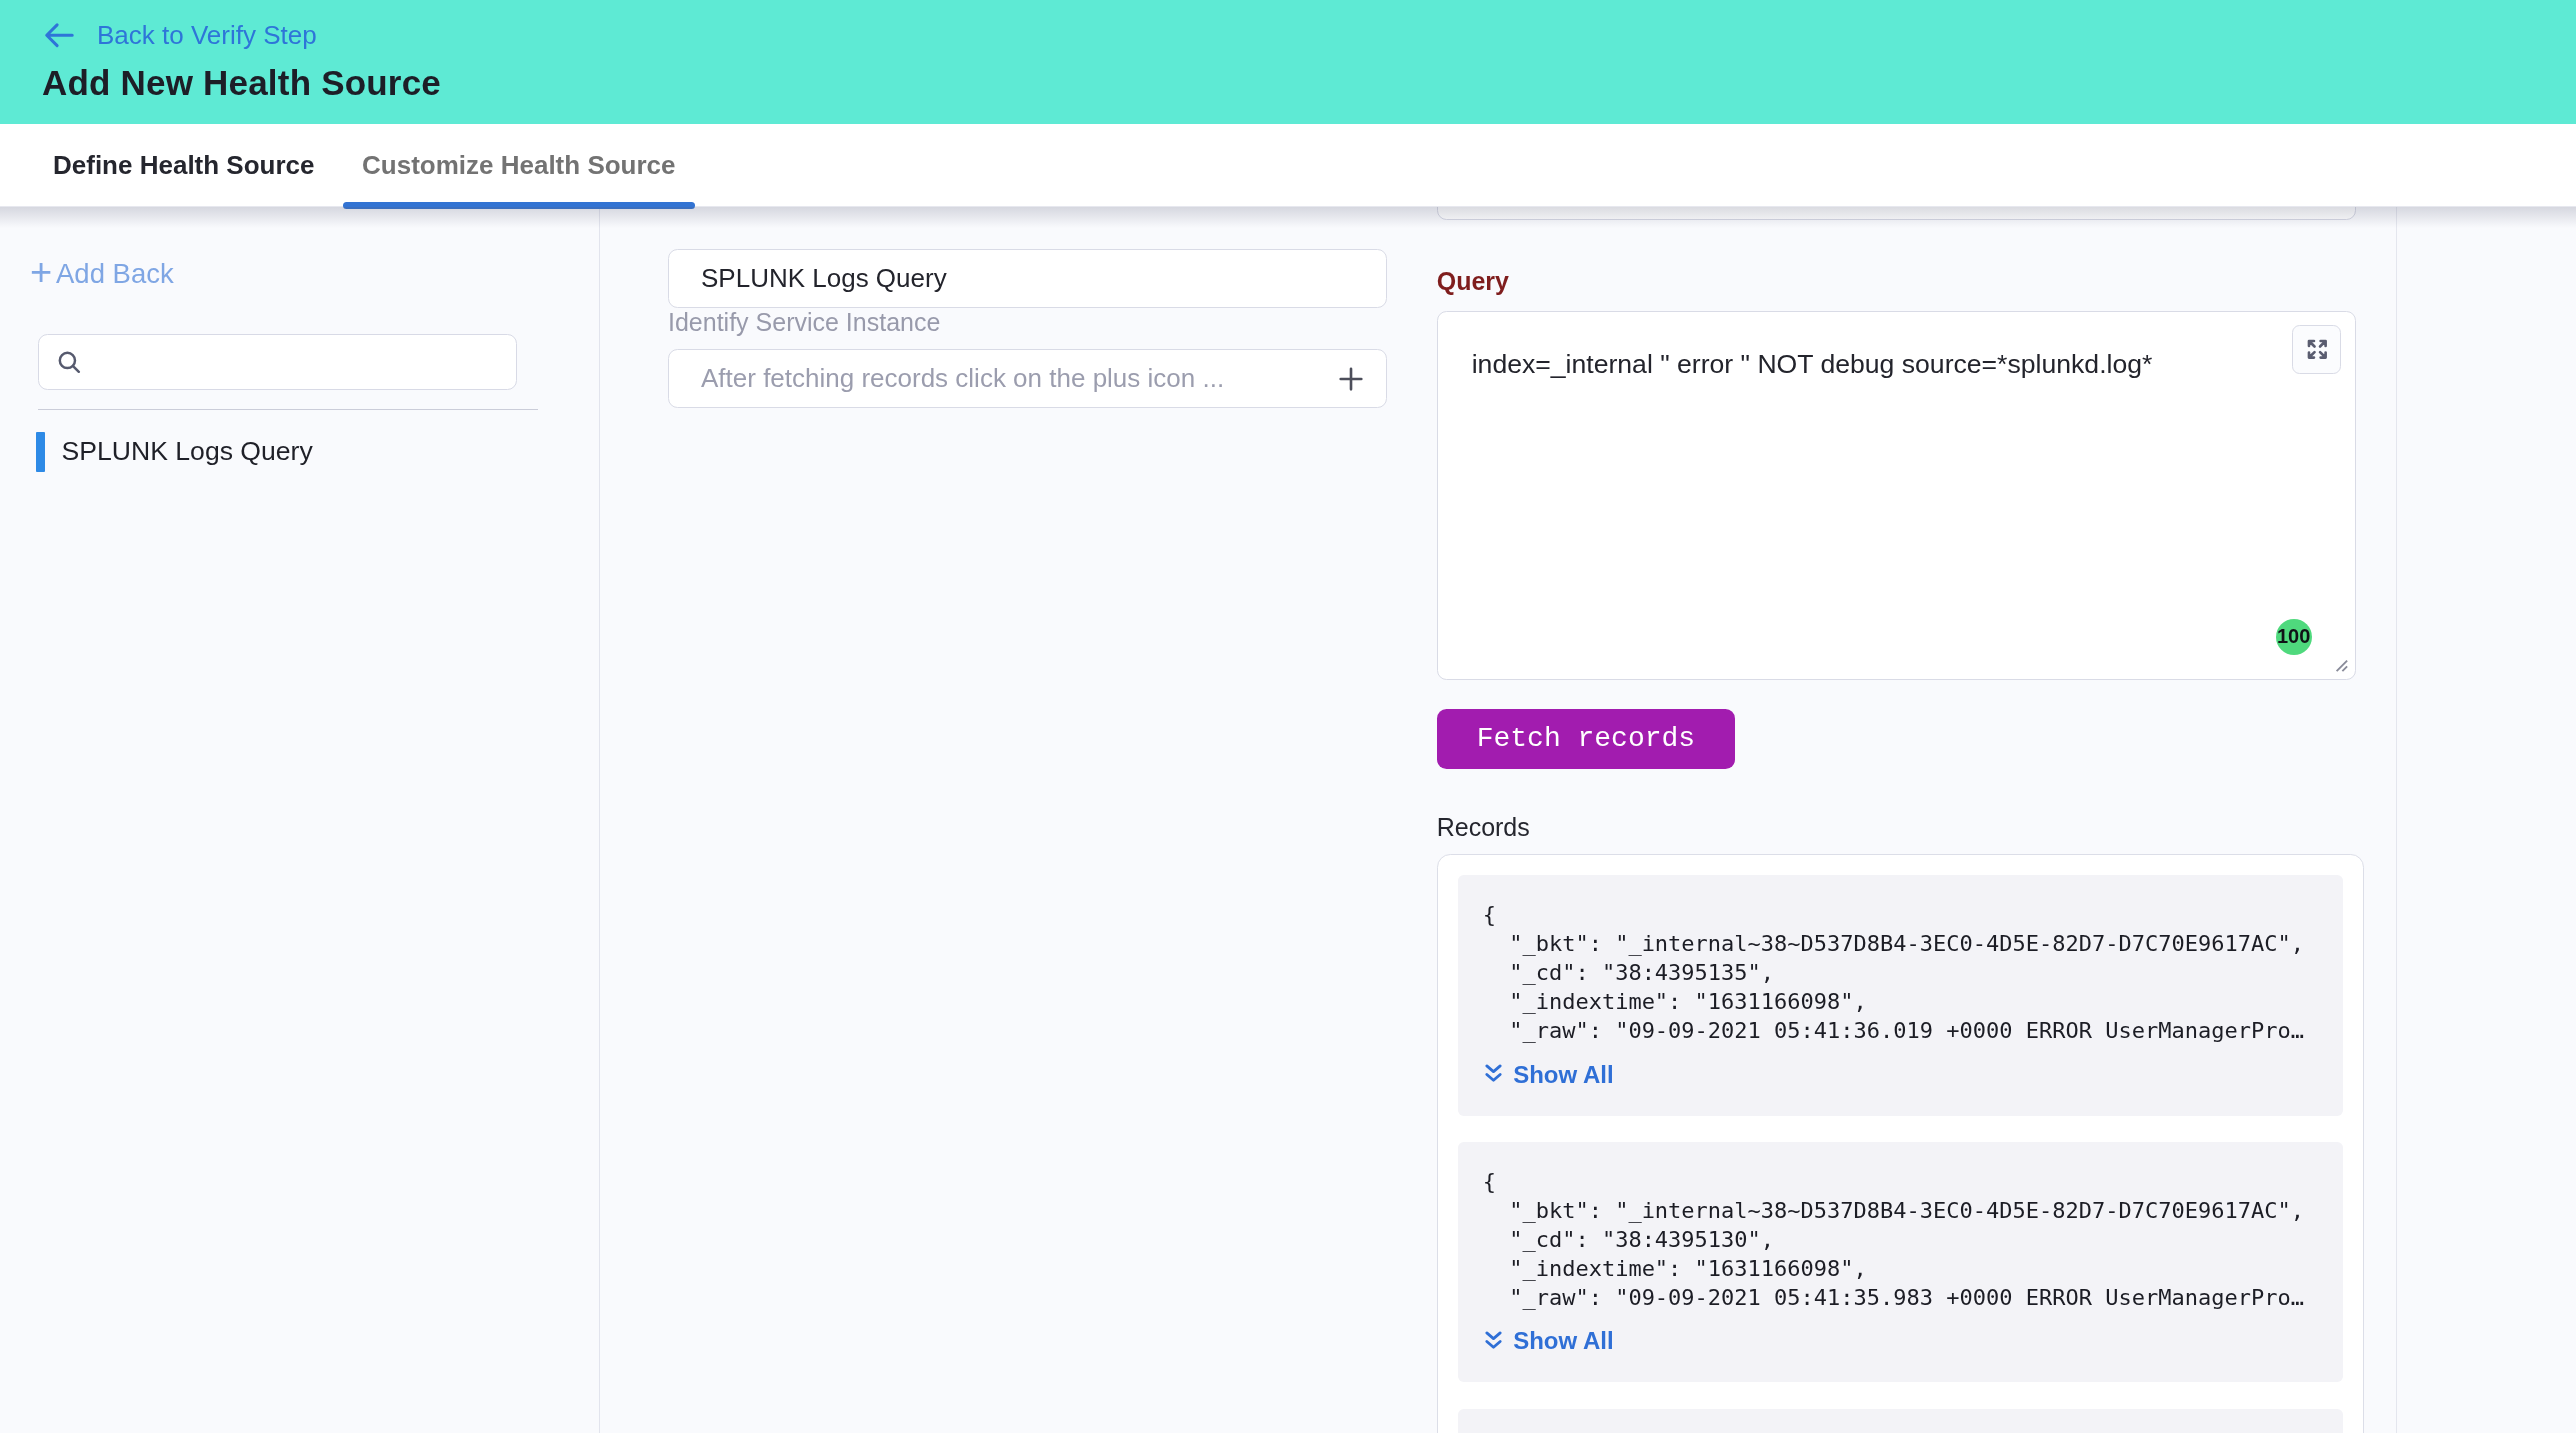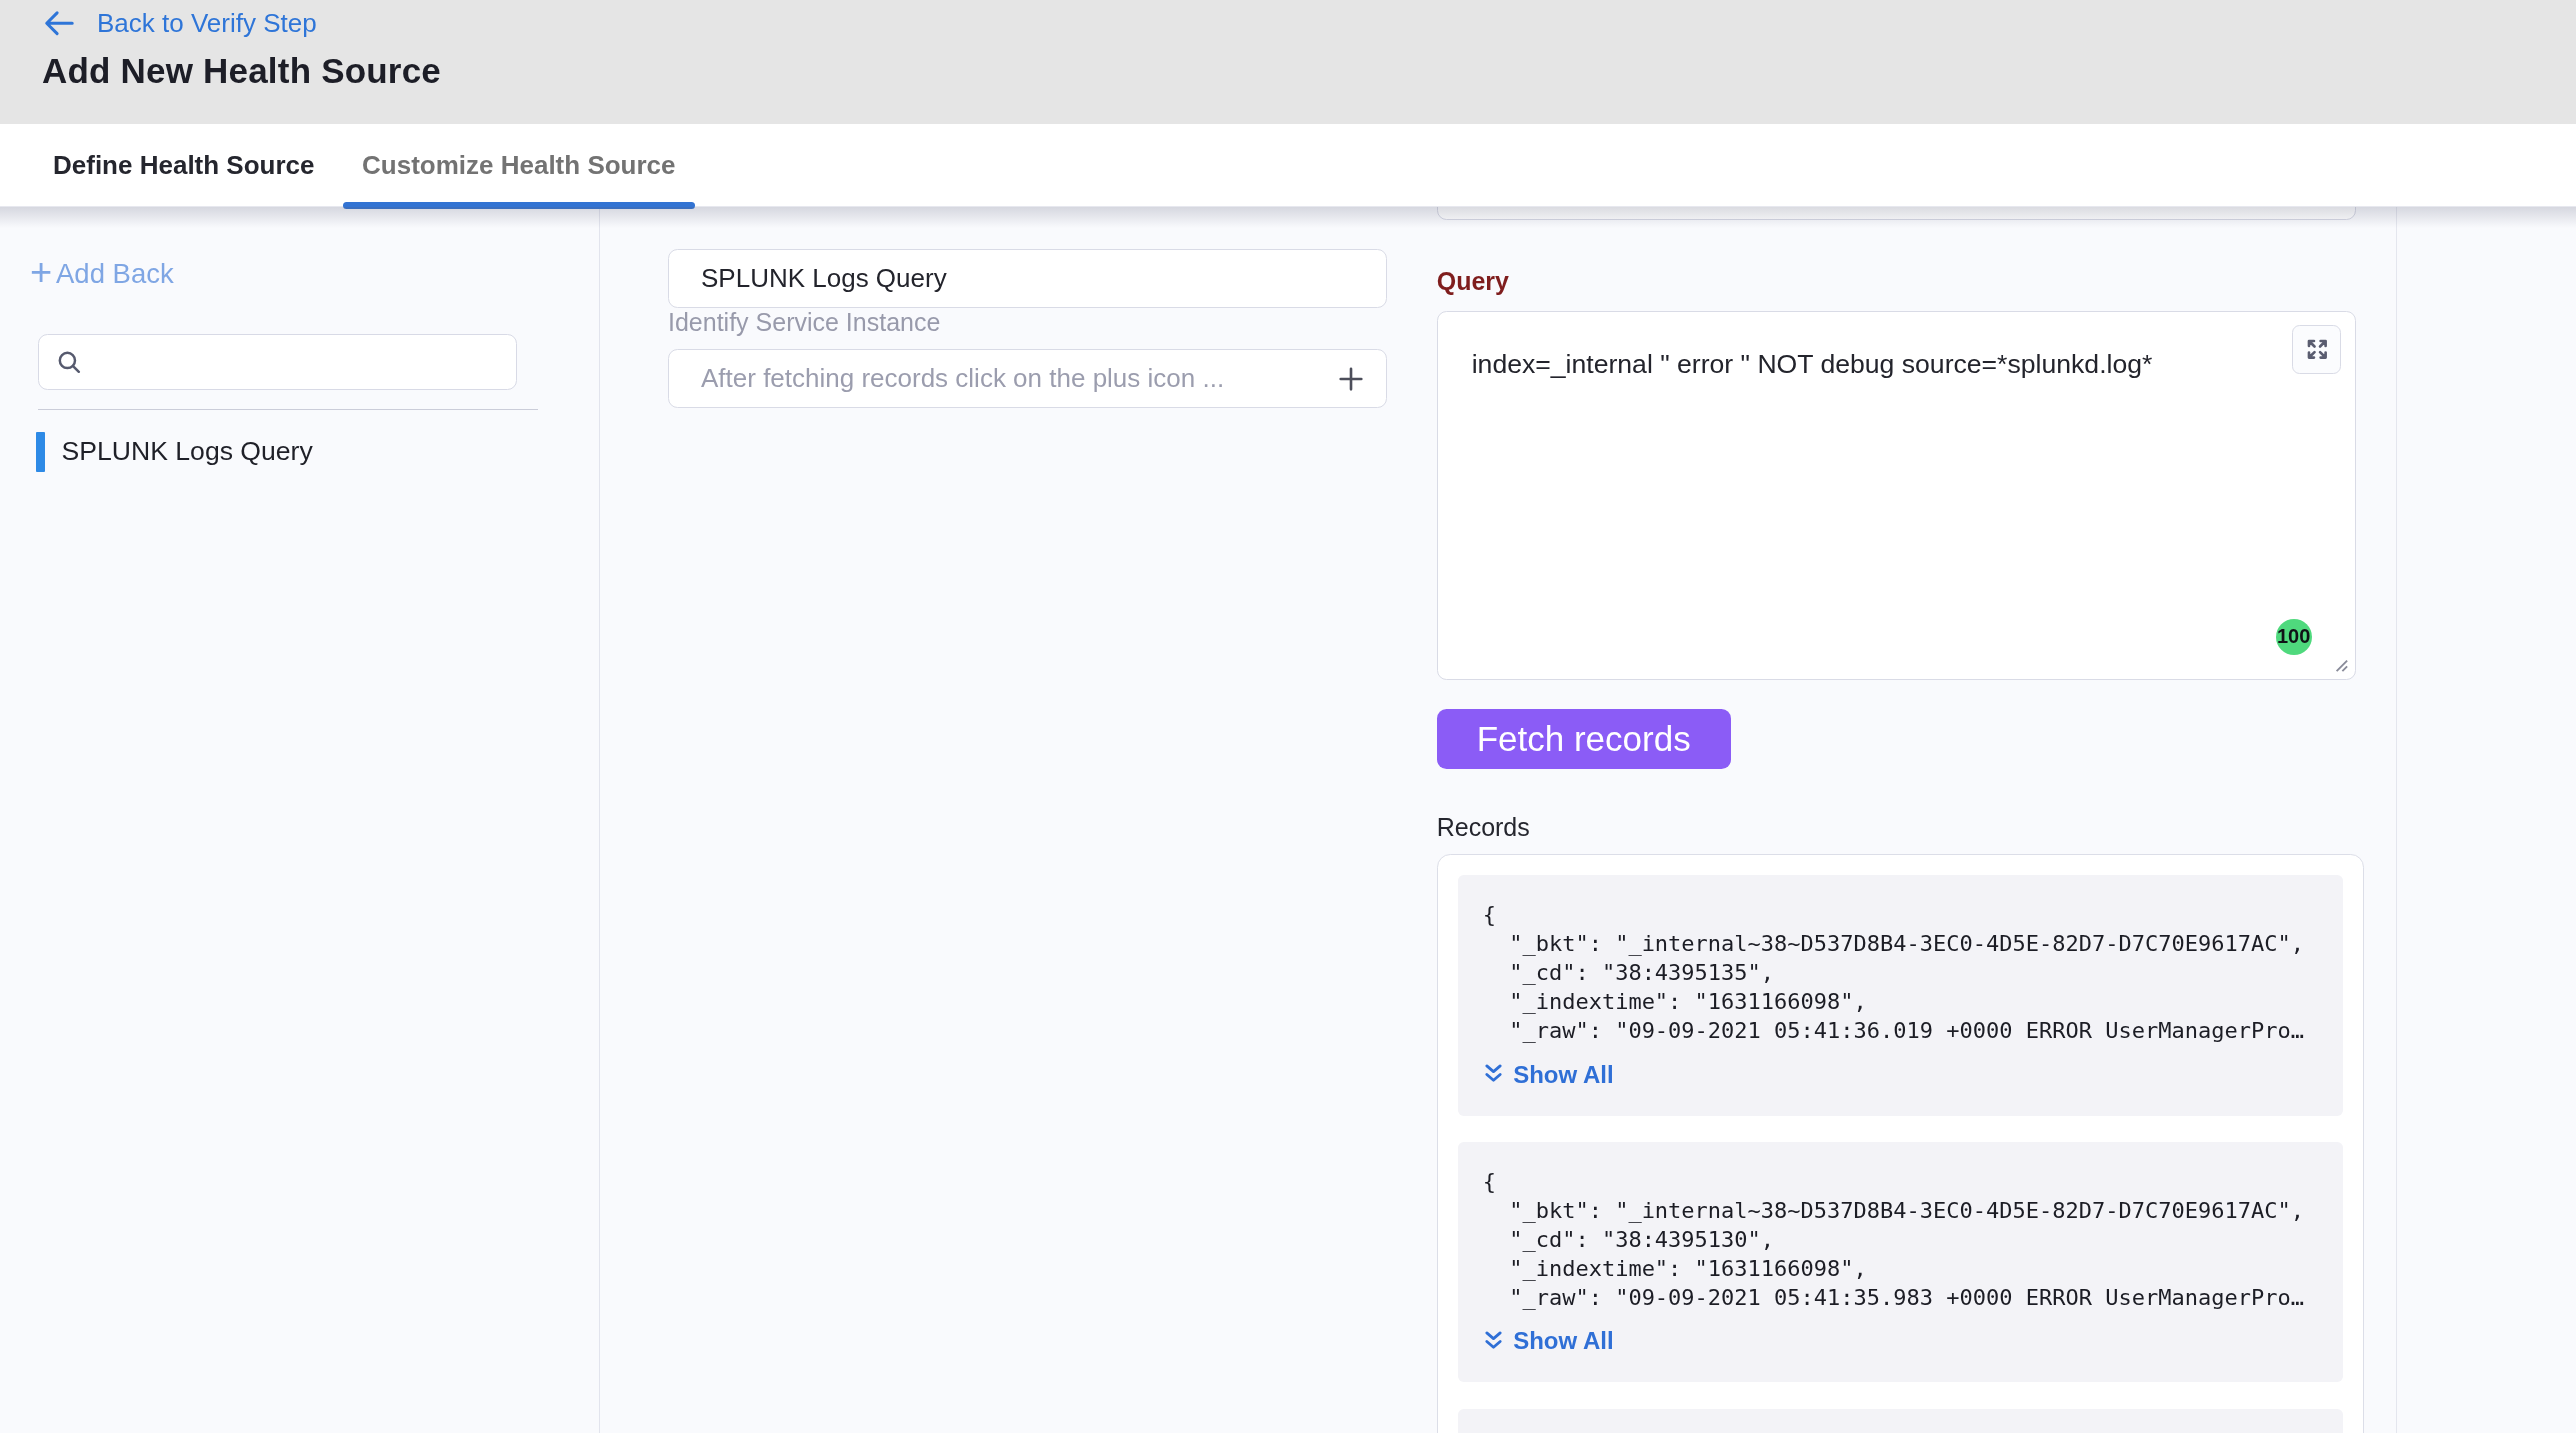--- a/index.html
+++ b/index.html
@@ -5,21 +5,21 @@
   * { box-sizing: border-box; }
   html,body { margin:0; padding:0; }
   body {
     width:2576px; height:1433px; overflow:hidden;
     font-family:"Liberation Sans", sans-serif;
     background:#ffffff; color:#23242c;
   }
   .app { width:2576px; height:1433px; display:flex; flex-direction:column; }
 
   
-  .header { background:#e5e5e5; height:124px; padding:3px 0 0 42px; flex:none; }
+  .header { background:#5eead4; height:124px; padding:15px 0 0 42px; flex:none; }
   .back-row { display:flex; align-items:center; gap:21px; height:40px; cursor:pointer; width:max-content; }
   .back-row svg { display:block; }
   .back-label { color:#2e75d8; font-size:26px; font-weight:500; }
   .page-title { margin-top:7.6px; font-size:35px; font-weight:700; color:#1d1e27; letter-spacing:0.2px; }
 
   
   .tabbar { background:#fff; height:83px; border-bottom:0.9px solid #e7e8ef; padding-left:53px;
             display:flex; align-items:stretch; position:relative; z-index:3; flex:none; }
   .tab { display:flex; align-items:center; font-size:26px; font-weight:600; position:relative; cursor:pointer; }
   .tab-define { color:#25262e; }
@@ -66,22 +66,22 @@
   .query-label { margin-top:47px; font-size:25px; font-weight:600; color:#7f1d1d; line-height:28.5px; }
   .query-box { margin-top:15px; width:919px; height:369px; border:0.9px solid #d9dbe6; border-radius:9.5px;
                background:#fff; position:relative; }
   .query-text { padding:34px 114px 0 34px; font-size:26.6px; color:#23242c; white-space:pre-wrap; line-height:36px; }
   .expand-btn { position:absolute; top:13.3px; right:13.3px; width:49px; height:49px; border:0.9px solid #d9dbe6;
                 border-radius:7.6px; background:#fbfcfe; display:flex; align-items:center; justify-content:center; cursor:pointer; }
   .count-badge { position:absolute; right:43px; bottom:24px; width:36px; height:36px; border-radius:50%;
                  background:#4fd97d; display:flex; align-items:center; justify-content:center;
                  font-size:20px; font-weight:700; color:#101216; }
   .resize-handle { position:absolute; right:4.7px; bottom:4.7px; cursor:nwse-resize; line-height:0; }
-  .fetch-btn { margin-top:29px; height:60px; padding:0 40px; border:none; border-radius:9.5px; background:#8b5cf6;
-               color:#fff; font-size:35px; font-weight:500; font-family:Liberation Sans, sans-serif; cursor:pointer; display:block; }
+  .fetch-btn { margin-top:29px; height:60px; padding:0 40px; border:none; border-radius:9.5px; background:#a21caf;
+               color:#fff; font-size:28px; font-weight:500; font-family:Liberation Mono, monospace; cursor:pointer; display:block; }
   .records-label { margin-top:44px; font-size:25px; font-weight:500; color:#25262e; line-height:28.5px; }
   .records-panel { margin-top:13.3px; width:927px; border:0.9px solid #dcdee8; border-radius:13.3px; background:#fff;
                    padding:20px; display:flex; flex-direction:column; gap:26.6px; }
   .record-card { background:#f3f3f7; border-radius:5.7px; padding:25px 19px 25px 25px; }
   .record-line { font-family:"DejaVu Sans Mono", monospace; font-size:22px; line-height:29px; color:#1c1d25;
                  white-space:pre; overflow:hidden; }
   .show-all { margin-top:13.3px; display:flex; align-items:center; gap:9.5px; color:#2f6fd6;
               font-size:24px; font-weight:600; cursor:pointer; width:max-content; line-height:32px; }
   .record-card.stub { height:57px; padding:0; }
 

